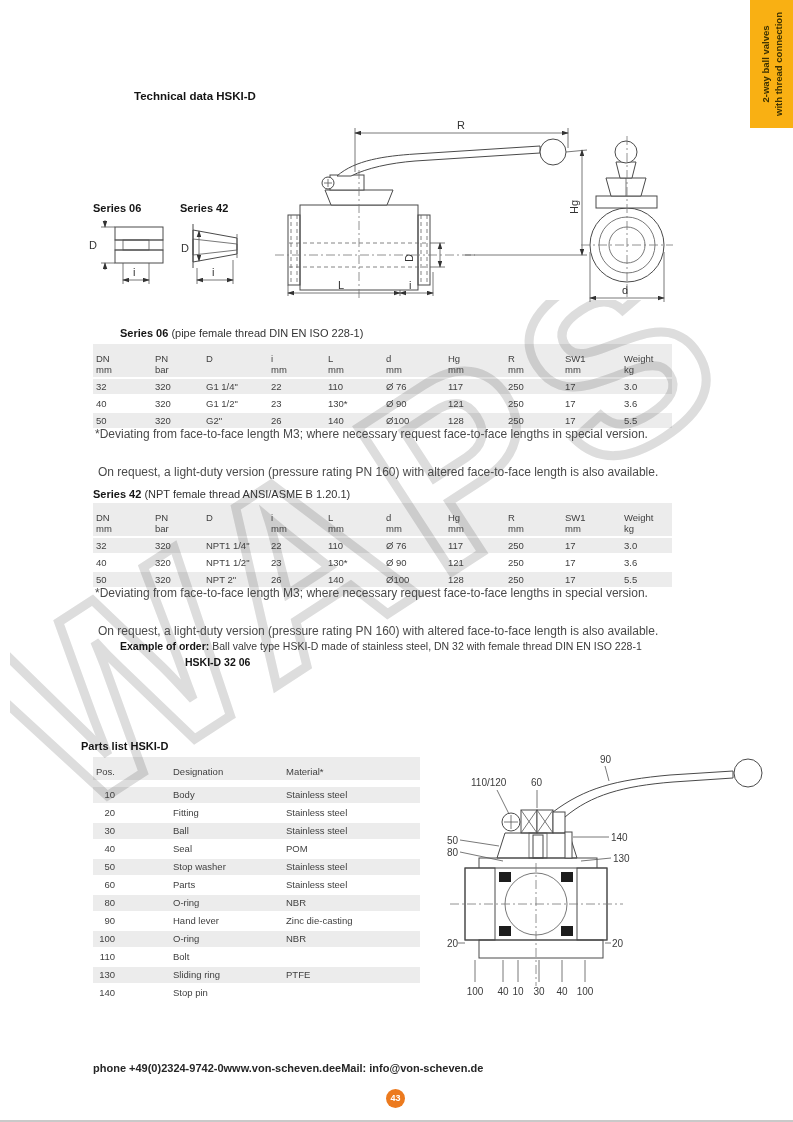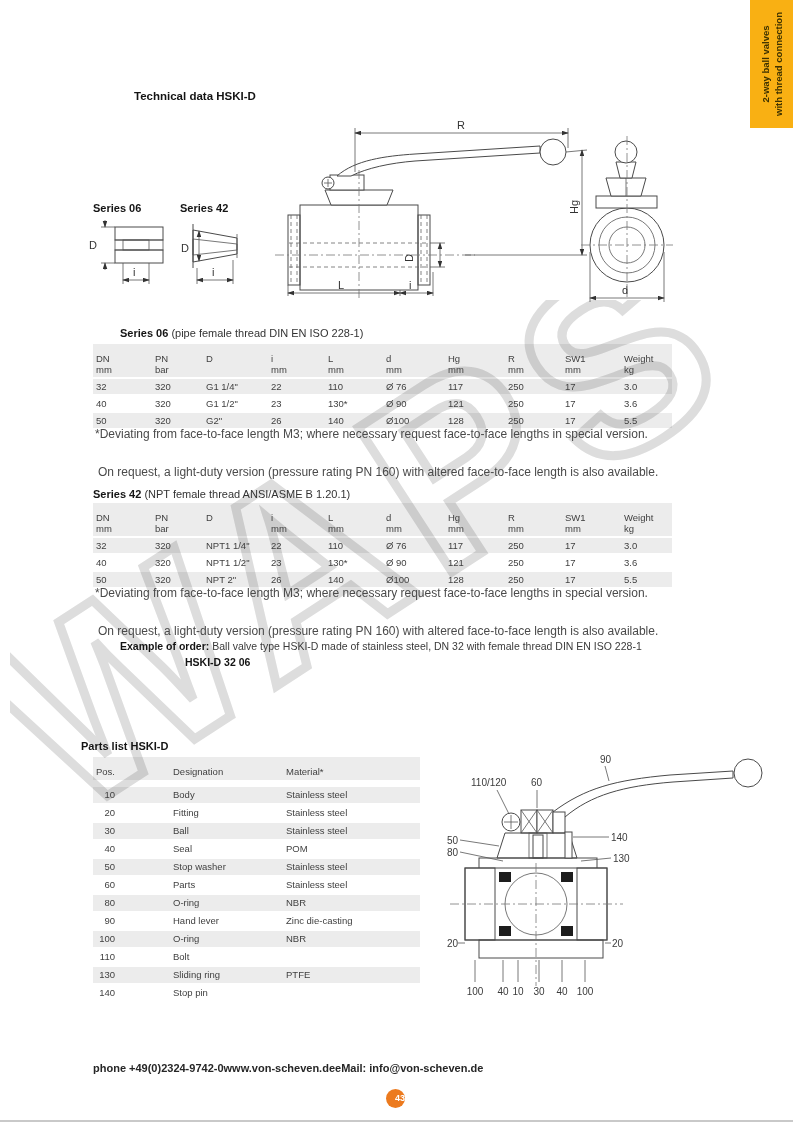--- a/index.html
+++ b/index.html
@@ -22,21 +22,21 @@
   .sec-title{font-size:11px;color:#333;z-index:2;white-space:nowrap;}
   .sec-title b{color:#141414;font-size:11px;}
   .footnote{font-size:12px;line-height:10px;color:#4a4a4a;z-index:2;}
   .footnote .fn2{padding-left:3px;margin-top:28px;}
   .example{font-size:10.5px;color:#3a3a3a;z-index:2;white-space:nowrap;}
   .example b{color:#141414;padding-left:27px;}
   .example-code{font-size:10.5px;font-weight:bold;color:#141414;z-index:2;text-align:right;}
   .footer-line{font-size:11px;font-weight:bold;color:#262626;z-index:2;display:flex;white-space:nowrap;}
   .page-badge{
     position:absolute;left:386px;top:1089px;width:19px;height:19px;border-radius:50%;
-    background:#EC7A1E;color:#fff;font-size:9px;font-weight:bold;line-height:19px;text-align:right;z-index:2;
+    background:#EC7A1E;color:#fff;font-size:9px;font-weight:bold;line-height:19px;text-align:center;z-index:2;
   }
   .bottom-edge{position:absolute;left:0;right:0;bottom:0;height:2px;background:#c9c9c9;z-index:3;}
   
   .dtable{position:absolute;z-index:2;font-size:9.5px;color:#3f3f3f;}
   .t-row{display:grid;grid-template-columns:var(--cols);margin-bottom:2px;}
   .t-head{background:rgba(0,0,0,0.075);}
   .t-head .t-cell{padding:10px 0 2px 3px;line-height:10.5px;}
   .t-body{height:15px;line-height:15px;}
   .t-body .t-cell{padding-left:3px;}
   .shade{background:rgba(0,0,0,0.075);}

